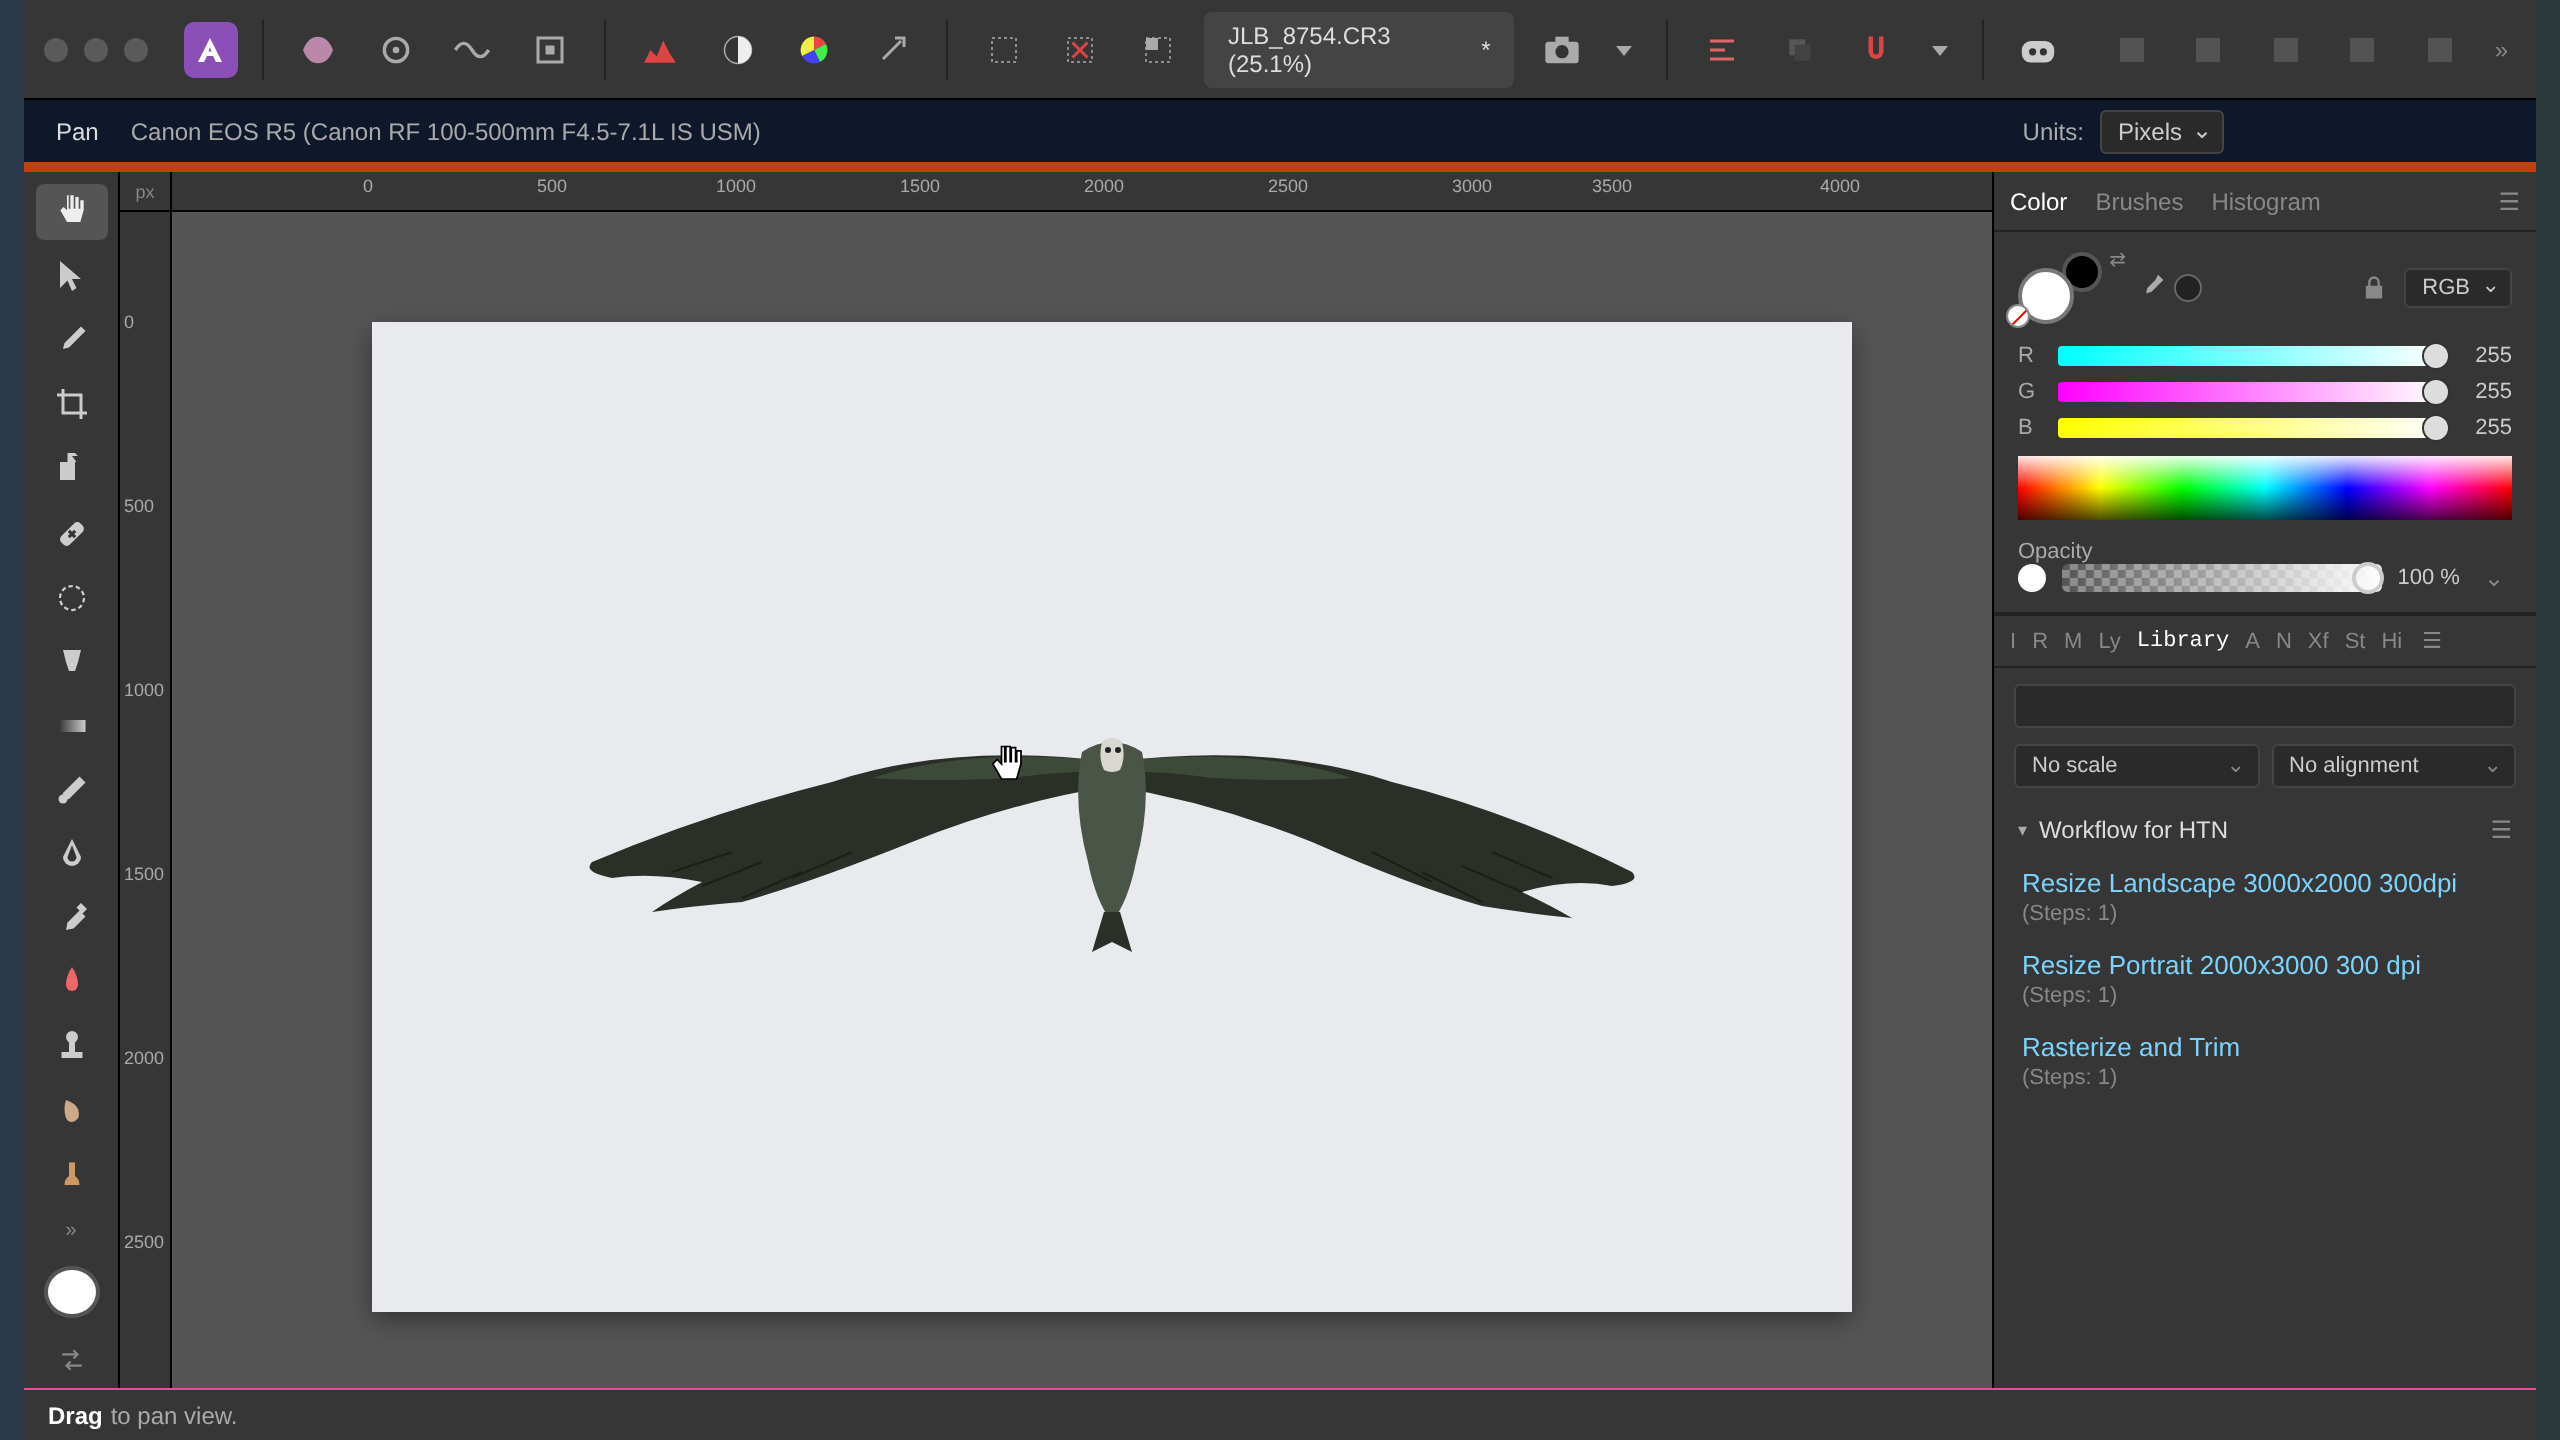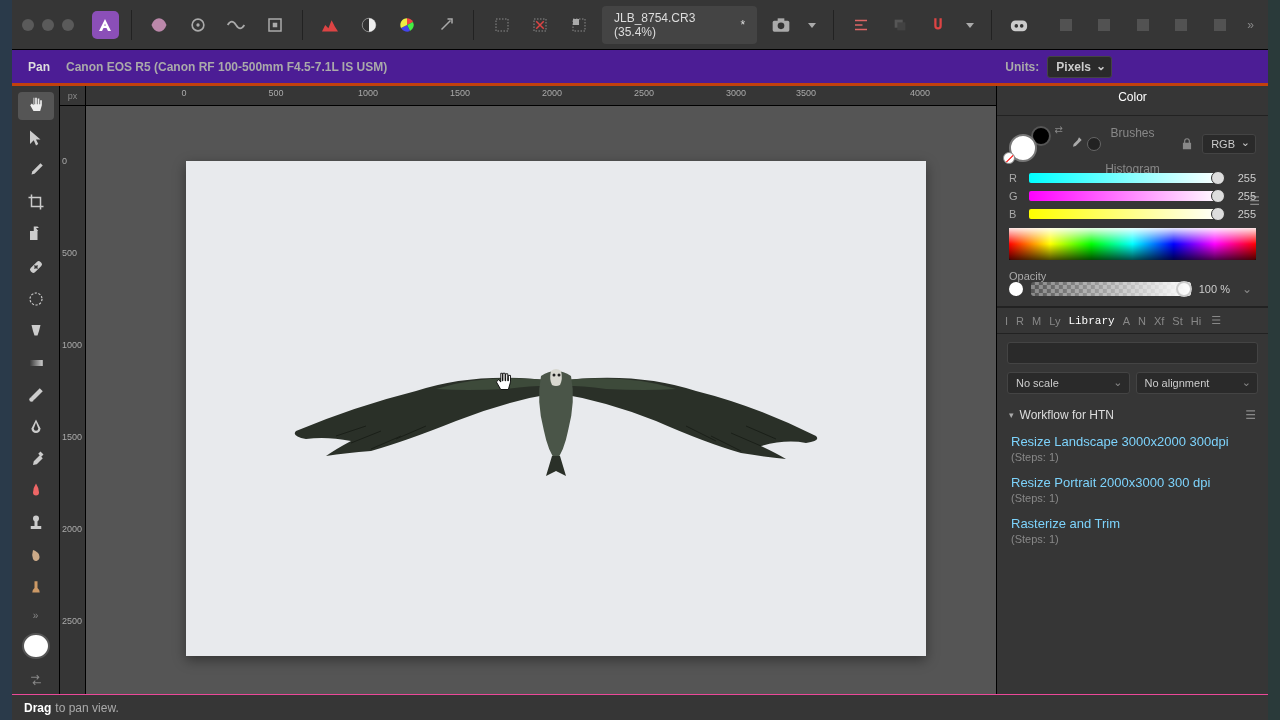--- a/index.html
+++ b/index.html
@@ -16,21 +16,21 @@
 .tl-min { background: #5a5a5a; }
 .tl-max { background: #5a5a5a; }
 .app-icon { width: 28px; height: 28px; background: #8b4fb8; border-radius: 5px; display: flex; align-items: center; justify-content: center; color: #fff; font-weight: bold; font-size: 16px; }
 .tb-divider { width: 1px; height: 30px; background: #222; margin: 0 4px; }
 .tb-btn { width: 32px; height: 32px; display: flex; align-items: center; justify-content: center; border-radius: 4px; cursor: pointer; color: #aaa; }
 .doc-tab { background: #444; padding: 5px 12px; border-radius: 4px; font-size: 12px; color: #ddd; display: flex; align-items: center; gap: 6px; }
 .tb-spacer { flex: 1; }
 .tb-expand { color: #888; cursor: pointer; padding: 4px; }
 
 
-.context-bar { height: 36px; background: #4c1d95; display: flex; align-items: center; padding: 0 16px; gap: 16px; font-size: 12px; color: #aaa; border-bottom: 3px solid #c2410c; font-weight: bold; }
+.context-bar { height: 36px; background: #0f172a; display: flex; align-items: center; padding: 0 16px; gap: 16px; font-size: 12px; color: #aaa; border-bottom: 5px solid #c2410c; }
 .tool-name { color: #ddd; }
 .units-select { background: #2a2a2a; border: 1px solid #444; padding: 3px 20px 3px 8px; border-radius: 3px; color: #ccc; position: relative; }
 .units-select::after { content: "⌄"; position: absolute; right: 5px; top: 2px; pointer-events: none; }
 .units-group { display: flex; align-items: center; gap: 8px; margin-left: auto; margin-right: 140px; }
 
 
 .workspace { flex: 1; display: flex; overflow: hidden; }
 
 
 .tool-panel { width: 48px; background: #363636; display: flex; flex-direction: column; align-items: center; padding: 6px 0; gap: 4px; border-right: 1px solid #000; }
@@ -46,21 +46,21 @@
 .ruler-h-tick { position: absolute; top: 2px; transform: translateX(-50%); }
 .ruler-v { position: absolute; top: 20px; left: 0; width: 26px; bottom: 0; background: #363636; border-right: 1px solid #000; }
 .ruler-v-tick { position: absolute; left: 2px; font-size: 9px; color: #aaa; transform: translateY(-50%); }
 .canvas-viewport { position: absolute; top: 20px; left: 26px; right: 0; bottom: 0; background: #555; }
 .document { position: absolute; left: 100px; top: 55px; width: 740px; height: 495px; background: #e8eaed; box-shadow: 0 4px 12px rgba(0,0,0,0.4); }
 .bird-svg { position: absolute; left: 90px; top: 160px; width: 560px; height: 180px; }
 .pan-cursor { position: absolute; left: 405px; top: 264px; color: #fff; pointer-events: none; }
 
 
 .right-panels { width: 272px; background: #363636; display: flex; flex-direction: column; border-left: 1px solid #000; }
-.panel-tabs { height: 30px; display: flex; align-items: center; padding: 0 8px; gap: 14px; font-size: 12px; color: #888; border-bottom: 1px solid #222; flex-direction: column; }
+.panel-tabs { height: 30px; display: flex; align-items: center; padding: 0 8px; gap: 14px; font-size: 12px; color: #888; border-bottom: 1px solid #222; }
 .panel-tab { cursor: pointer; padding: 4px 0; }
 .panel-tab.active { color: #fff; }
 .panel-menu { margin-left: auto; cursor: pointer; }
 
 .color-panel { padding: 10px 12px; border-bottom: 1px solid #222; }
 .color-header { display: flex; align-items: center; margin-bottom: 10px; position: relative; height: 36px; }
 .fg-bg-swatches { position: relative; width: 46px; height: 36px; }
 .bg-swatch { position: absolute; top: 0; right: 4px; width: 20px; height: 20px; border-radius: 50%; background: #000; border: 2px solid #555; }
 .fg-swatch { position: absolute; bottom: 0; left: 0; width: 28px; height: 28px; border-radius: 50%; background: #fff; border: 2px solid #777; }
 .swap-icon { position: absolute; top: -2px; right: -8px; font-size: 10px; color: #888; cursor: pointer; }
@@ -200,21 +200,21 @@
           <path stroke="#d44" stroke-width="2" d="M7 7 L17 17 M17 7 L7 17"></path>
         </svg>
       </div>
     <div class="tb-btn">
         <svg width="18" height="18" viewBox="0 0 24 24">
           <rect x="4" y="4" width="16" height="16" fill="none" stroke="#aaa" stroke-width="1" stroke-dasharray="2 2"></rect>
           <rect x="4" y="4" width="8" height="8" fill="#aaa"></rect>
         </svg>
       </div>
     <div class="doc-tab">
-      <span>JLB_8754.CR3 (35.4%)</span>
+      <span>JLB_8754.CR3 (25.1%)</span>
       <span>*</span>
     </div>
     <div class="tb-btn">
         <svg width="20" height="18" viewBox="0 0 24 20">
           <rect x="2" y="5" width="20" height="13" rx="2" fill="#aaa"></rect>
           <circle cx="12" cy="11" r="4" fill="#333"></circle>
           <rect x="8" y="2" width="8" height="4" fill="#aaa"></rect>
         </svg>
       </div>
     <div class="tb-btn" style="width:18px;">

